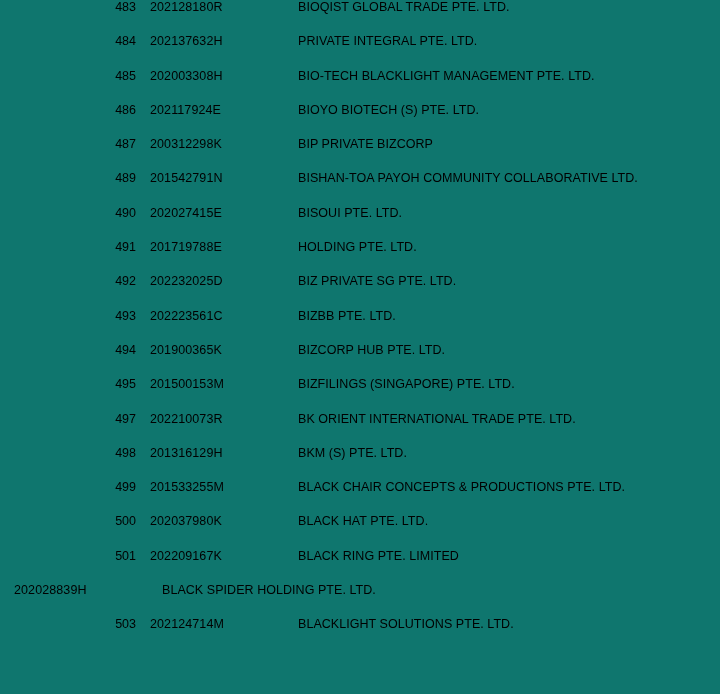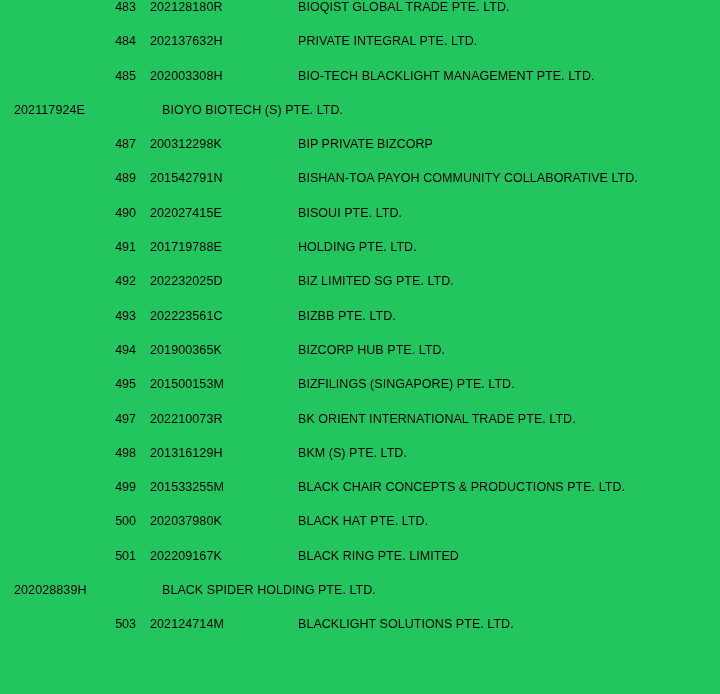--- a/index.html
+++ b/index.html
@@ -11,21 +11,21 @@
     width: 720px;
     height: 694px;
     font-family: "Liberation Sans", sans-serif;
     color: #000000;
     overflow: hidden;
   }
   .page {
     position: relative;
     width: 720px;
     height: 694px;
-    background: #22c55e;
+    background: #0f766e;
   }
   .list {
     position: absolute;
     top: -10px;
     left: 0;
     width: 720px;
   }
   .row {
     display: flex;
     align-items: baseline;
@@ -74,20 +74,21 @@
       <span class="col-name">PRIVATE INTEGRAL PTE. LTD.</span>
     </div>
 
     <div class="row">
       <span class="col-index">485</span>
       <span class="col-uen">202003308H</span>
       <span class="col-name">BIO-TECH BLACKLIGHT MANAGEMENT PTE. LTD.</span>
     </div>
 
     <div class="row">
+      <span class="col-index">486</span>
       <span class="col-uen">202117924E</span>
       <span class="col-name">BIOYO BIOTECH (S) PTE. LTD.</span>
     </div>
 
     <div class="row">
       <span class="col-index">487</span>
       <span class="col-uen">200312298K</span>
       <span class="col-name">BIP PRIVATE BIZCORP</span>
     </div>
 
@@ -106,21 +107,21 @@
 
     <div class="row">
       <span class="col-index">491</span>
       <span class="col-uen">201719788E</span>
       <span class="col-name">HOLDING PTE. LTD.</span>
     </div>
 
     <div class="row">
       <span class="col-index">492</span>
       <span class="col-uen">202232025D</span>
-      <span class="col-name">BIZ LIMITED SG PTE. LTD.</span>
+      <span class="col-name">BIZ PRIVATE SG PTE. LTD.</span>
     </div>
 
     <div class="row">
       <span class="col-index">493</span>
       <span class="col-uen">202223561C</span>
       <span class="col-name">BIZBB PTE. LTD.</span>
     </div>
 
     <div class="row">
       <span class="col-index">494</span>

